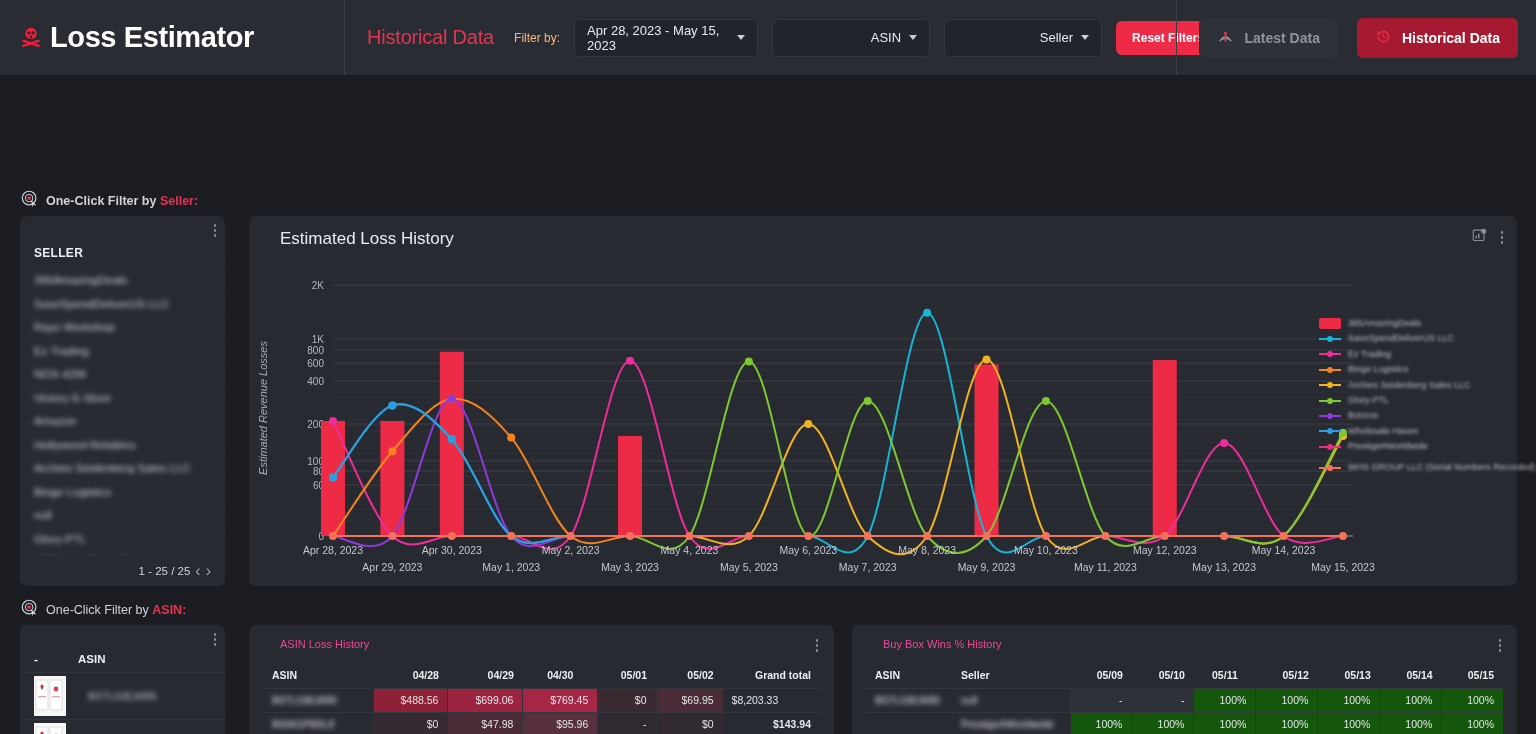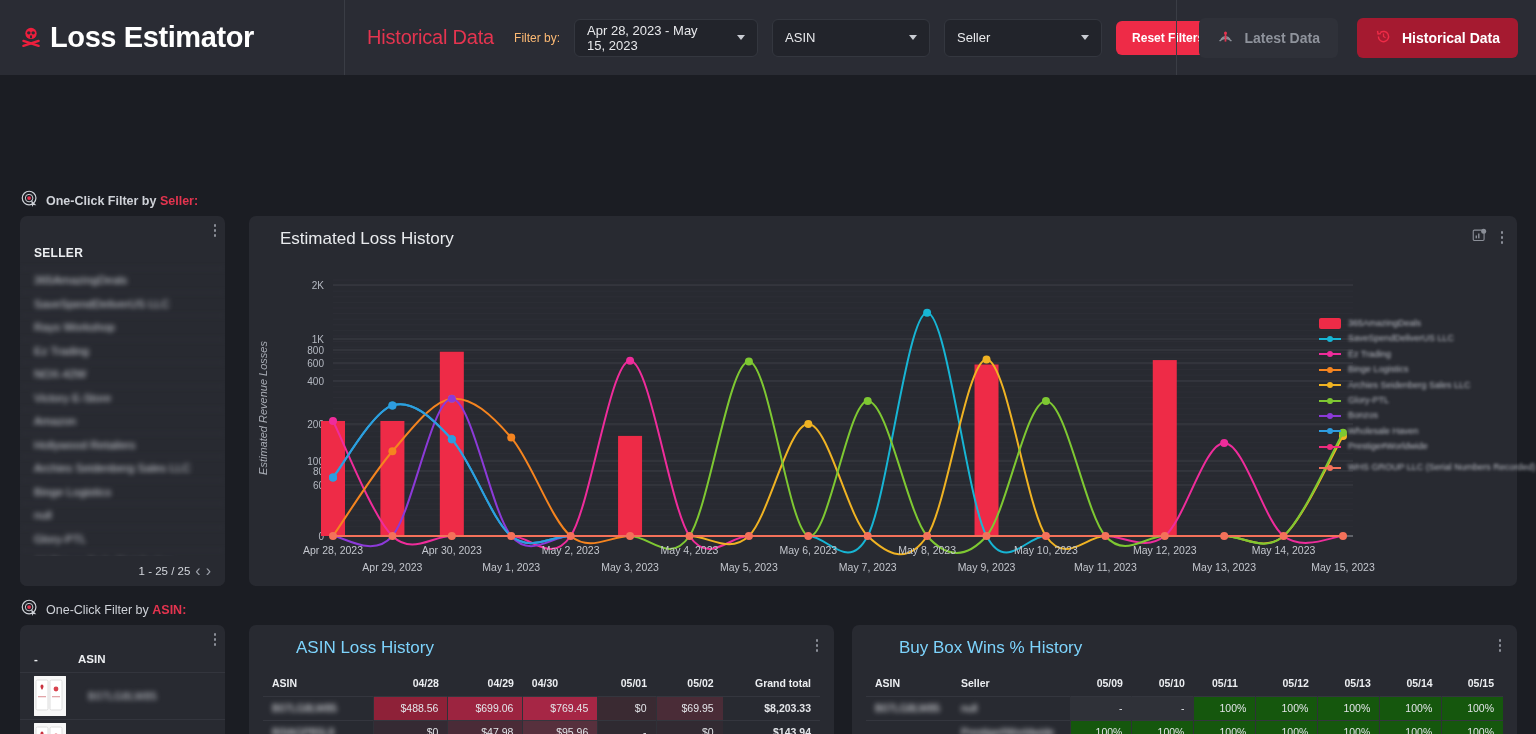--- a/index.html
+++ b/index.html
@@ -22,22 +22,22 @@
            border-right: 1px solid #3a3d45; }
   .brand-top { display: flex; align-items: center; gap: 8px; }
   .skull-icon { width: 22px; height: 24px; display:block; }
   .brand-title { font-size: 29px; font-weight: bold; color: #ffffff; letter-spacing: -0.4px; }
   .brand-sub { font-size: 12.5px; color: #a9adb6; margin-top: 4px; padding-left: 0px; }
   .hd-section { display: flex; align-items: center; padding-left: 22px; gap: 14px; }
   .hd-title { font-size: 20px; color: #e4344f; letter-spacing: -0.2px; }
   .filter-lbl { font-size: 12px; color: #fdba74; margin-left: 6px; }
   .select {
     background: #22242b; border: 1px solid #34373f; border-radius: 6px;
-    height: 38px; display: flex; align-items: center; justify-content: space-between;
-    padding: 0 12px; font-size: 13px; color: #e8e9ec; cursor: pointer; gap: 12px;
+    height: 38px; display: flex; align-items: center; justify-content: flex-end;
+    padding: 0 12px; font-size: 13px; color: #e8e9ec; cursor: pointer;
   }
   .sel-date { width: 184px; }
   .sel-asin { width: 158px; }
   .sel-seller { width: 158px; }
   .caret { width:0;height:0;border-left:4px solid transparent;border-right:4px solid transparent;
            border-top:5px solid #c9ccd3; margin-left:8px; }
   .reset-btn {
     background: #ee2b47; border: none; border-radius: 6px;
     height: 34px; padding: 0 16px; color: #fff; font-size: 12px; font-weight: bold;
     font-family: "Liberation Sans", sans-serif; cursor: pointer;
@@ -97,21 +97,21 @@
   .asin-row { height: 47px; display:flex; align-items:center; border-top: 1px solid #33353d;
               cursor:pointer; }
   .thumb { width: 32px; height: 40px; margin-left: 14px; background: #f4f4f4; border-radius: 1px;
            flex:none; position: relative; overflow:hidden; }
   .asin-txt { font-size: 10.5px; color:#c6c9d0; filter: blur(2.4px); margin-left: 22px;
               letter-spacing: 0.4px; }
   
   .tbl-card { position: absolute; border-radius: 7px; background:#282a31; overflow:hidden; }
   .loss-card { left: 249px; top: 550px; width: 585px; height: 184px; }
   .bb-card   { left: 852px; top: 550px; width: 665px; height: 184px; }
-  .tbl-title { font-size: 17px; color:#7dd3fc; padding: 13px 0 0 31px; margin-left: 16px; }
+  .tbl-title { font-size: 11px; color:#ec4899; padding: 13px 0 0 31px; }
   table { border-collapse: collapse; width: 100%; font-size: 10.5px; }
   th { font-weight: bold; color:#eceef1; padding: 8px 9px 7px; white-space: nowrap; }
   td { color:#e3e5e9; padding: 0 9px; height: 23.5px; white-space: nowrap;
        border-left: 1px solid #2f3138; }
   .blurcell { filter: blur(2.4px); }
   .tbl-wrap { padding: 11px 14px 0 14px; }
   tbody tr { border-top: 1px solid #34363e; }
 </style>
 </head>
 <body>
@@ -499,35 +499,35 @@
         <i></i>
       </div>
     <div class="tbl-title">ASIN Loss History</div>
     <div class="tbl-wrap">
         <table id="loss-tbl">
           <thead>
             <tr>
               <th style="text-align:left;width:110px">ASIN</th>
               <th style="text-align:right;width:auto">04/28</th>
               <th style="text-align:right;width:auto">04/29</th>
-              <th style="text-align:left;width:auto">04/30</th>
+              <th style="text-align:center;width:auto">04/30</th>
               <th style="text-align:right;width:auto">05/01</th>
               <th style="text-align:right;width:auto">05/02</th>
               <th style="text-align:right;width:auto">Grand total</th>
             </tr>
           </thead>
           <tbody>
             <tr>
               <td class="blurcell" style="border-left:none;text-align:left">B07LG8LW85</td>
               <td style="text-align:right;background:#8e2138">$488.56</td>
               <td style="text-align:right;background:#9c2440">$699.06</td>
               <td style="text-align:right;background:#a62645">$769.45</td>
               <td style="text-align:right;background:#3a2a32">$0</td>
               <td style="text-align:right;background:#4a2c37">$69.95</td>
-              <td style="text-align:right;font-weight:bold;border-left:none">$8,203.33</td>
+              <td style="font-weight:normal;border-left:none">$8,203.33</td>
             </tr>
             <tr>
               <td class="blurcell" style="border-left:none;text-align:left">B0IAGPB5L8</td>
               <td style="text-align:right;background:#352a33">$0</td>
               <td style="text-align:right;background:#4a2b37">$47.98</td>
               <td style="text-align:right;background:#57303d">$95.96</td>
               <td style="text-align:right;background:#2f2a31">-</td>
               <td style="text-align:right;background:#322a32">$0</td>
               <td style="text-align:right;font-weight:bold;border-left:none">$143.94</td>
             </tr>

